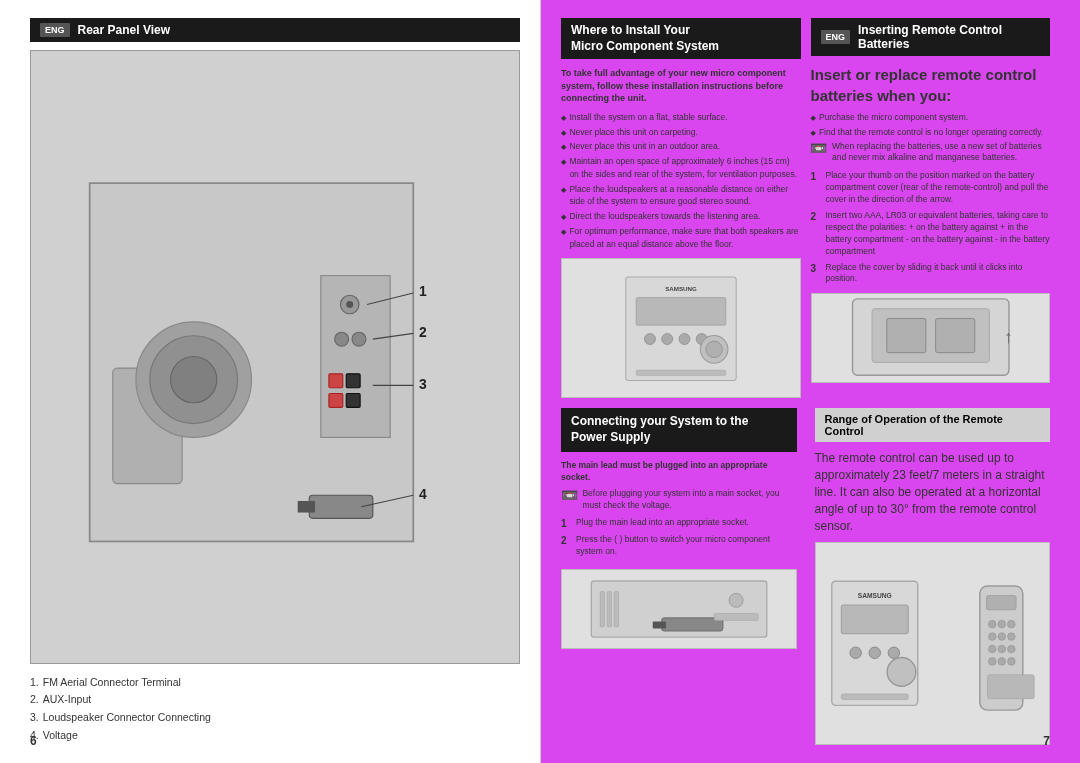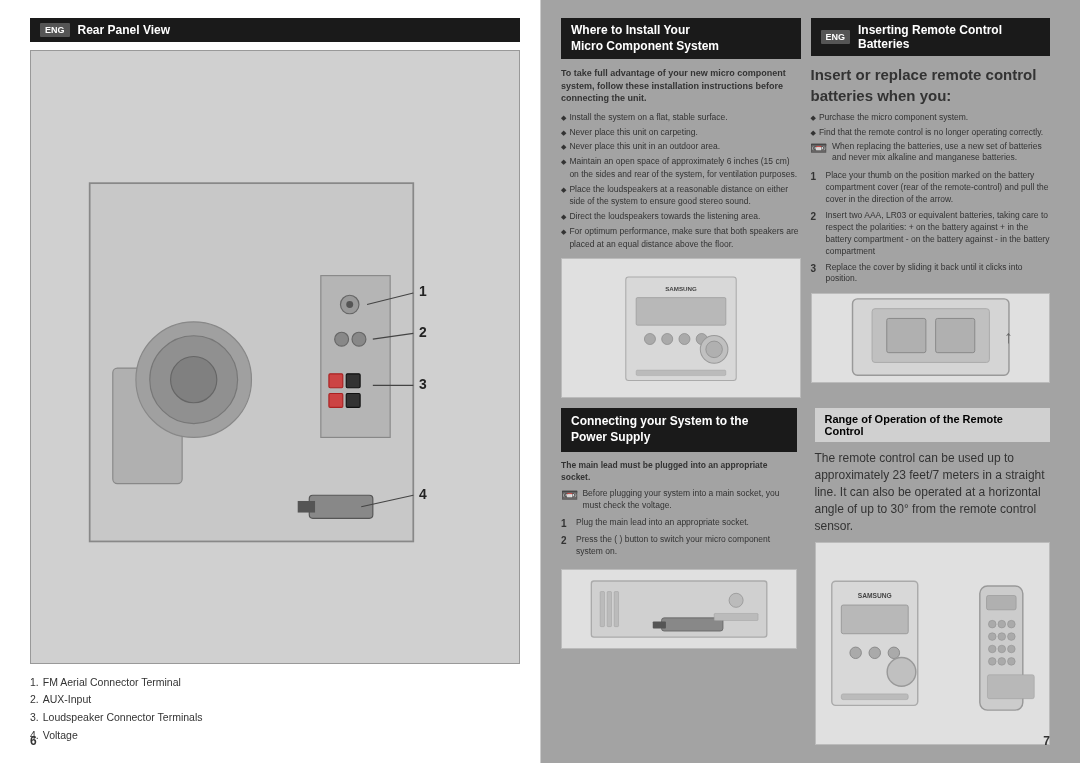--- a/index.html
+++ b/index.html
@@ -26,21 +26,21 @@
       background: #ffffff;
       padding: 18px 20px 18px 30px;
       display: flex;
       flex-direction: column;
       position: relative;
     }
     
     .right-half {
       width: 540px;
       height: 763px;
-      background: #a3a3a3;
+      background: #d946ef;
       padding: 18px 30px 18px 20px;
       display: flex;
       flex-direction: column;
       position: relative;
       border-left: 1px solid #ccc;
     }
 
     
     .section-header {
       background: #1a1a1a;
@@ -356,21 +356,21 @@
       <div>
         <span>1.</span>
         <span>FM Aerial Connector Terminal</span>
       </div>
       <div>
         <span>2.</span>
         <span>AUX-Input</span>
       </div>
       <div>
         <span>3.</span>
-        <span>Loudspeaker Connector Terminals</span>
+        <span>Loudspeaker Connector Connecting</span>
       </div>
       <div>
         <span>4.</span>
         <span>Voltage</span>
       </div>
     </div>
 
     <div class="page-num-left">6</div>
   </div>
 

